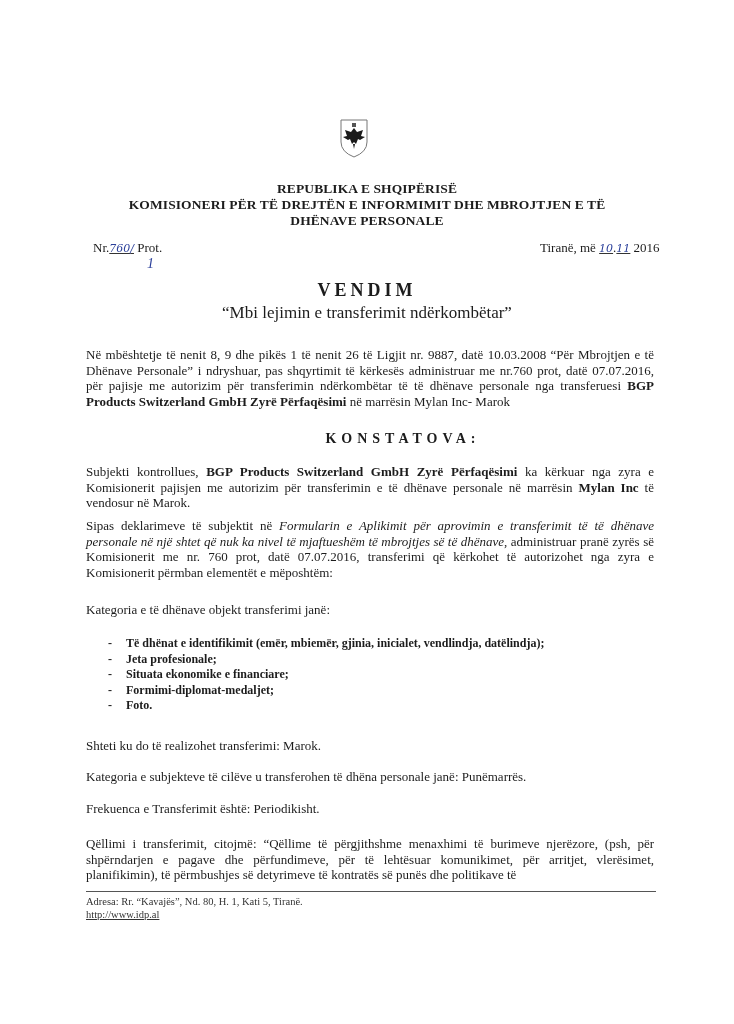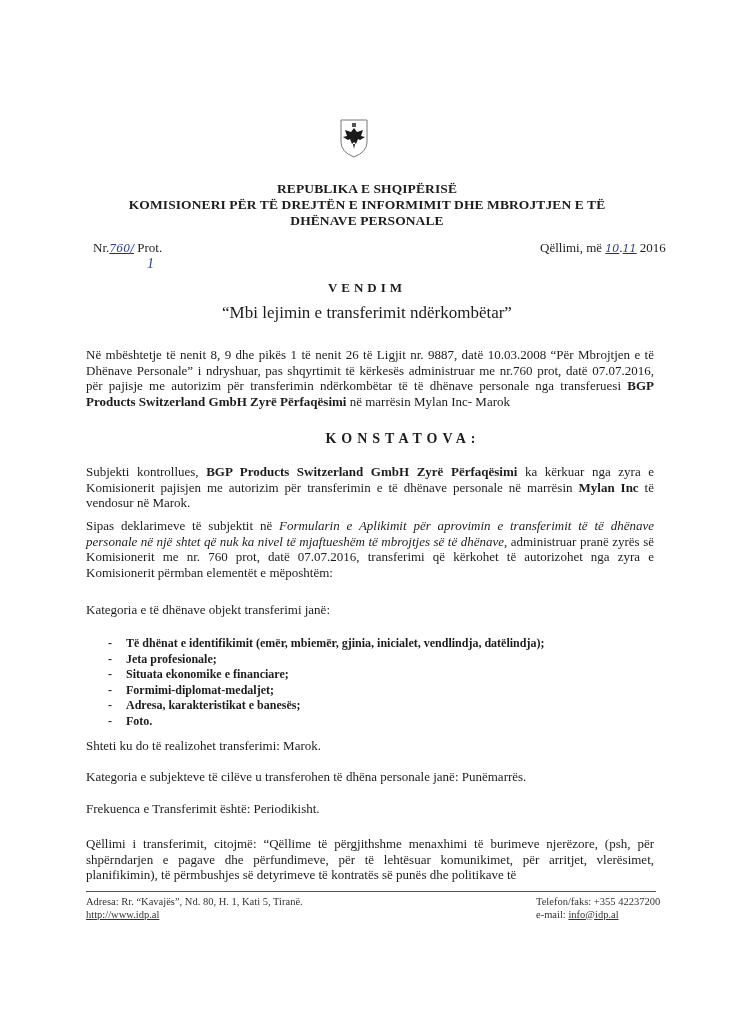--- a/index.html
+++ b/index.html
@@ -11,21 +11,21 @@
       font-size: 13.5px; letter-spacing: 0.1px; }
     .hdr1 { top: 181px; }
     .hdr2 { top: 197px; }
     .hdr3 { top: 213px; }
     .nr-line { position: absolute; left: 93px; top: 240px; font-size: 13px; }
     .hand { color: #2a3f9a; font-family: "DejaVu Serif", serif; font-style: italic; font-size: 11px;
       text-decoration: underline; text-decoration-color: #333; }
     .hand-sub { position: absolute; left: 147px; top: 256px; color: #2a3f9a; font-size: 14px; font-style: italic; }
     .date-line { position: absolute; left: 540px; top: 240px; font-size: 13px; }
     .vendim { position: absolute; left: 0; width: 734px; top: 280px; text-align: center;
-      font-weight: bold; font-size: 13px; letter-spacing: 4px; }
+      font-weight: bold; font-size: 18px; letter-spacing: 4px; }
     .subject { position: absolute; left: 0; width: 734px; top: 303px; text-align: center;
       font-weight: normal; font-size: 17px; }
     .subnr { position: absolute; left: 0; width: 734px; top: 318px; text-align: center; font-size: 13px; }
     .body { position: absolute; left: 86px; width: 568px; font-size: 13px; line-height: 15.6px;
       text-align: justify; }
     .p1 { top: 347px; }
     .konst { position: absolute; left: 0; width: 734px; top: 431px; text-align: center; font-weight: bold;
       font-size: 14px; letter-spacing: 5px; margin-left: 36px; }
     .p2 { top: 464px; }
     .p3 { top: 518px; }
@@ -62,21 +62,21 @@
   <div class="hdr hdr3">DHËNAVE PERSONALE</div>
   <div class="hdr hdr2">KOMISIONERI PËR TË DREJTËN E INFORMIMIT DHE MBROJTJEN E TË</div>
 
   <div class="nr-line">
     <span>Nr.</span><span class="hand">760</span><span class="hand">/</span>
     <span>Prot.</span>
   </div>
   <div class="hand-sub">1</div>
 
   <div class="date-line">
-    <span>Qëllimi, më</span>
+    <span>Tiranë, më</span>
     <span class="hand">10</span>.<span class="hand">11</span>
     <span>2016</span>
   </div>
 
   <div class="vendim">VENDIM</div>
   <div class="subject">“Mbi lejimin e transferimit ndërkombëtar”</div>
 
   <div class="body p1"><span>Në mbështetje të nenit 8, 9 dhe pikës 1 të nenit 26 të Ligjit nr. 9887, datë 10.03.2008 “Për Mbrojtjen e të Dhënave Personale” i ndryshuar, pas shqyrtimit të kërkesës administruar me nr.760 prot, datë 07.07.2016, për pajisje me autorizim për transferimin ndërkombëtar të të dhënave personale nga transferuesi </span><b>BGP Products Switzerland GmbH Zyrë Përfaqësimi</b><span> në marrësin Mylan Inc- Marok</span></div>
 
   <div class="konst">KONSTATOVA:</div>
@@ -85,33 +85,28 @@
 
   <div class="body p3"><span>Sipas deklarimeve të subjektit në </span><i>Formularin e Aplikimit për aprovimin e transferimit të të dhënave personale në një shtet që nuk ka nivel të mjaftueshëm të mbrojtjes së të dhënave</i><span>, administruar pranë zyrës së Komisionerit me nr. 760 prot, datë 07.07.2016, transferimi që kërkohet të autorizohet nga zyra e Komisionerit përmban elementët e mëposhtëm:</span></div>
 
   <div class="body p4">Kategoria e të dhënave objekt transferimi janë:</div>
 
   <ul class="cats">
     <li>Të dhënat e identifikimit (emër, mbiemër, gjinia, inicialet, vendlindja, datëlindja);</li>
     <li>Jeta profesionale;</li>
     <li>Situata ekonomike e financiare;</li>
     <li>Formimi-diplomat-medaljet;</li>
-    <li>Adresa, karakteristikat e banesës;</li>
     <li>Foto.</li>
   </ul>
 
   <div class="body p5">Shteti ku do të realizohet transferimi: Marok.</div>
   <div class="body p6">Kategoria e subjekteve të cilëve u transferohen të dhëna personale janë: Punëmarrës.</div>
   <div class="body p7">Frekuenca e Transferimit është: Periodikisht.</div>
   <div class="body p8">Qëllimi i transferimit, citojmë: “Qëllime të përgjithshme menaxhimi të burimeve njerëzore, (psh, për shpërndarjen e pagave dhe përfundimeve, për të lehtësuar komunikimet, për arritjet, vlerësimet, planifikimin), të përmbushjes së detyrimeve të kontratës së punës dhe politikave të</div>
 
   <div class="rule"></div>
 
   <div class="foot foot-left">
     <div>Adresa: Rr. “Kavajës”, Nd. 80, H. 1, Kati 5, Tiranë.</div>
     <div class="link">http://www.idp.al</div>
   </div>
-  <div class="foot foot-right">
-    <div>Telefon/faks: +355 42237200</div>
-    <div><span>e-mail: </span><span class="link">info@idp.al</span></div>
-  </div>
 
 </div>
 
 </body></html>

